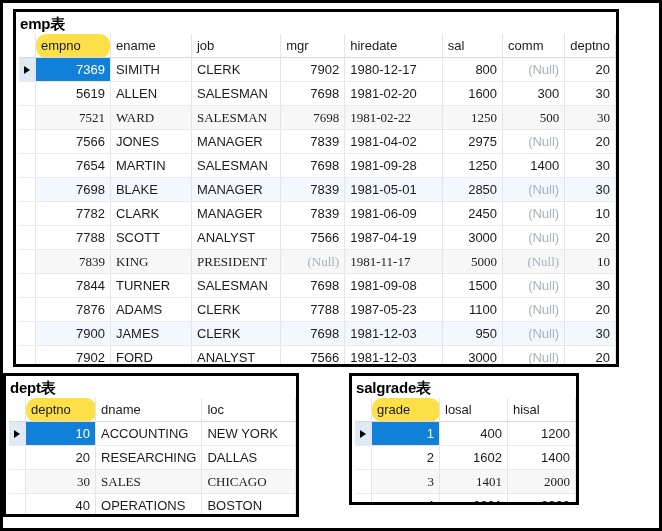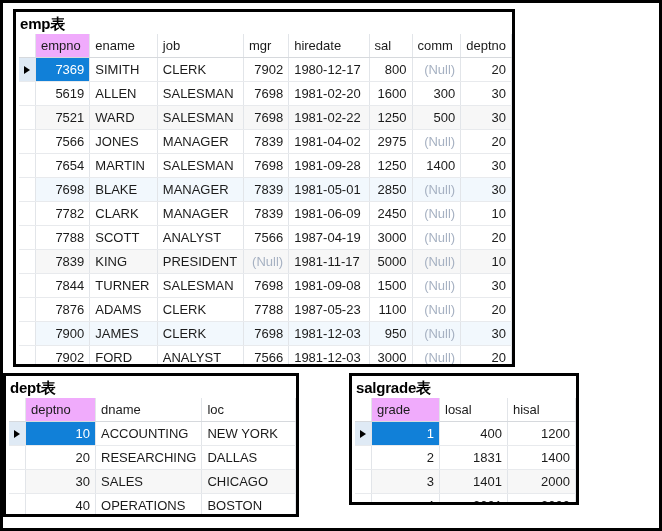--- a/index.html
+++ b/index.html
@@ -53,21 +53,21 @@
     font-weight: normal;
     overflow: hidden;
     white-space: nowrap;
   }
   table.grid th {
     background: #ffffff;
     text-align: left;
     border-bottom: 1px solid #d6d9dd;
     color: #1b1b1b;
   }
-  table.grid th.keycol { background: #f0abfc; }
+  table.grid th.keycol { background: #fde047; border-radius: 10px; }
 
   
   th.gutter, td.gutter {
     width: 16px;
     padding: 0;
     background: #ffffff;
     border-right: 1px solid #d6d9dd;
     text-align: center;
   }
   td.gutter .caret {
@@ -78,32 +78,32 @@
     border-bottom: 4px solid transparent;
     vertical-align: middle;
     margin-bottom: 2px;
   }
   tr.current td.gutter { background: #dfeaf5; }
 
   td.num { text-align: right; }
   td.txt { text-align: left; margin-left: 48px; }
   td.null { color: #a6b1c2; text-align: right; }
 
-  tr.alt-gray td { background: #f7f7f7; }
+  tr.alt-gray td { background: #f7f7f7; font-family: Liberation Serif, serif; }
   tr.alt-blue td { background: #f2f8fd; }
   tr.alt-gray td.gutter, tr.alt-blue td.gutter { background: #ffffff; }
 
   td.selected {
     background: #1180d8 !important;
     color: #ffffff;
     text-align: right;
   }
 
   
-  #panel-emp      { left: 10px;  top: 6px;   width: 502px; height: 358px; }
+  #panel-emp      { left: 10px;  top: 6px;   width: 606px; height: 358px; }
   #panel-dept     { left: 0;  top: 370px; width: 296px; height: 144px; }
   #panel-salgrade { left: 346px; top: 370px; width: 230px; height: 132px; }
 </style>
 </head>
 <body>
 
 <div class="page">
 
   <div class="panel" id="panel-emp">
     <div class="panel-title">emp表</div>
@@ -351,21 +351,21 @@
         <tbody>
             <tr class="current">
               <td class="gutter"><span class="caret"></span></td>
               <td class="selected">1</td>
               <td class="num">400</td>
               <td class="num">1200</td>
             </tr>
             <tr>
               <td class="gutter"></td>
               <td class="num">2</td>
-              <td class="num">1831</td>
+              <td class="num">1602</td>
               <td class="num">1400</td>
             </tr>
             <tr class="alt-gray">
               <td class="gutter"></td>
               <td class="num">3</td>
               <td class="num">1401</td>
               <td class="num">2000</td>
             </tr>
             <tr>
               <td class="gutter"></td>

